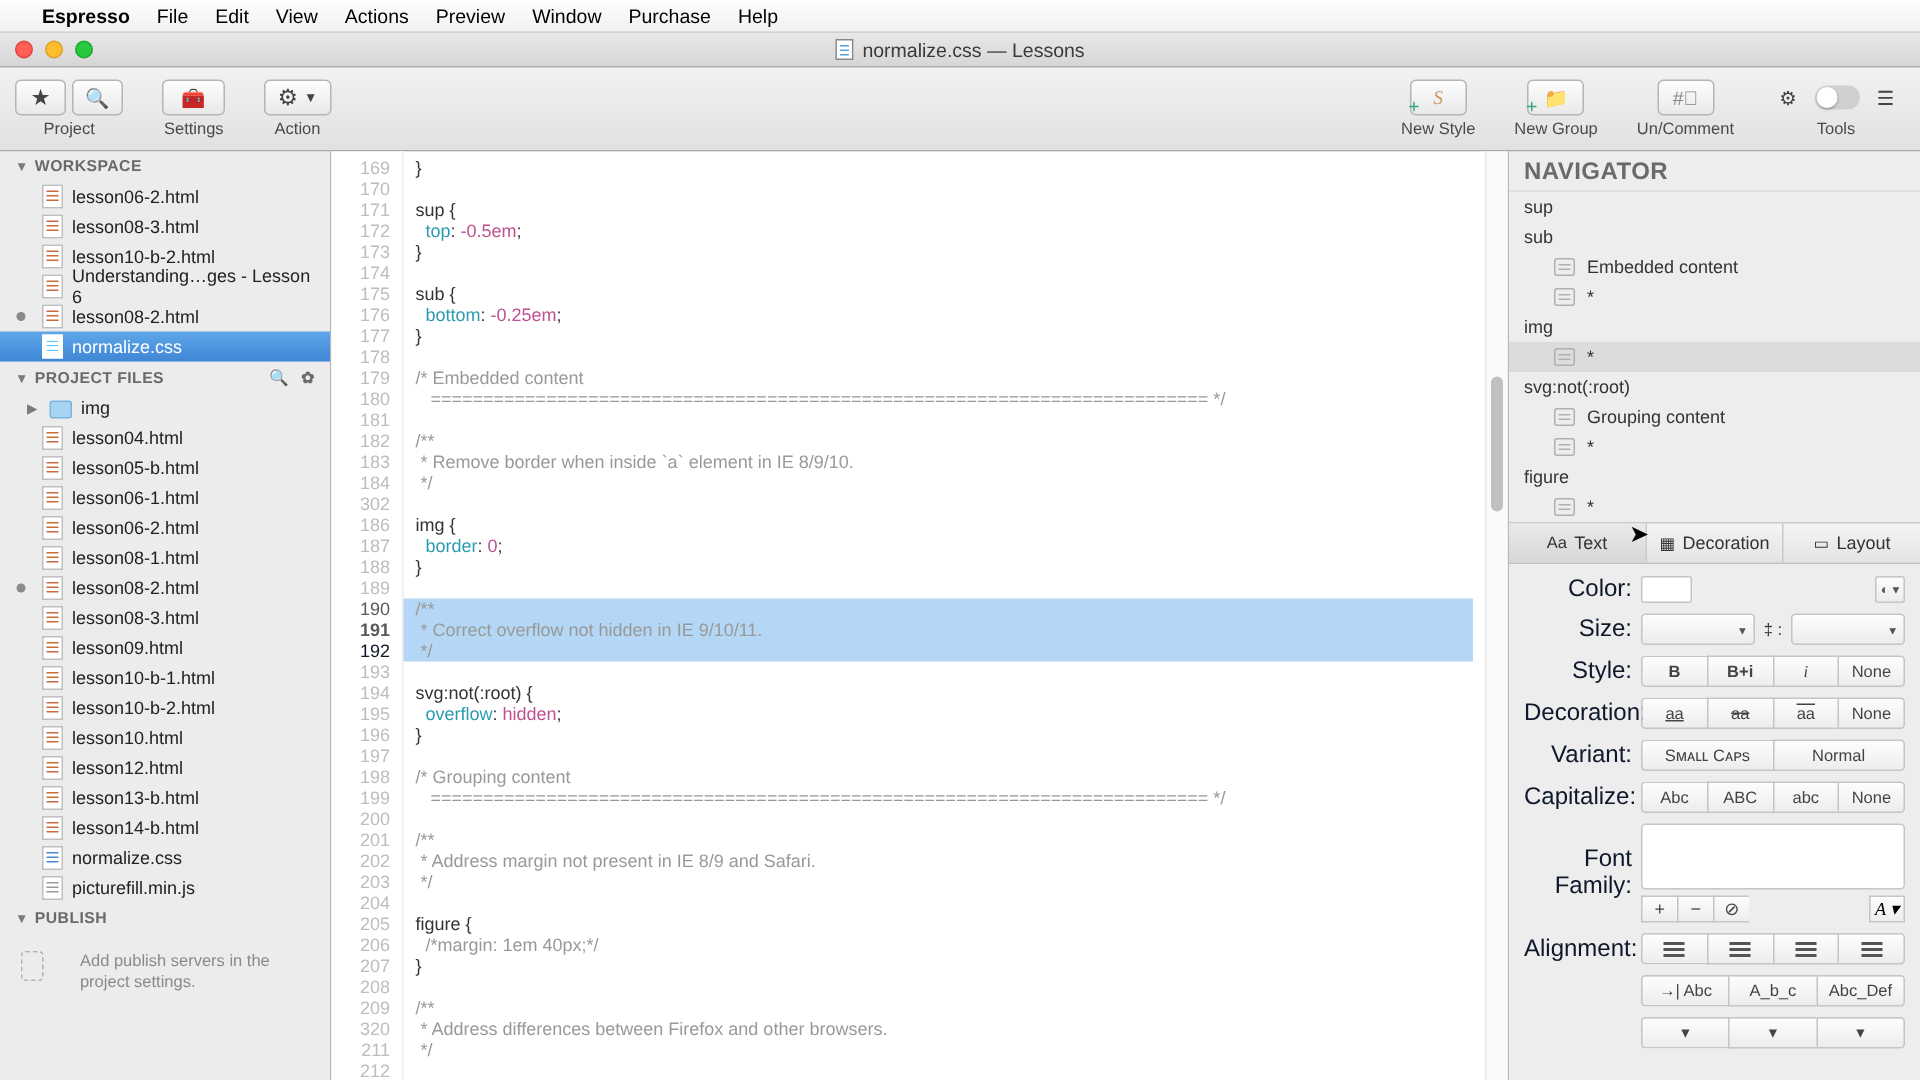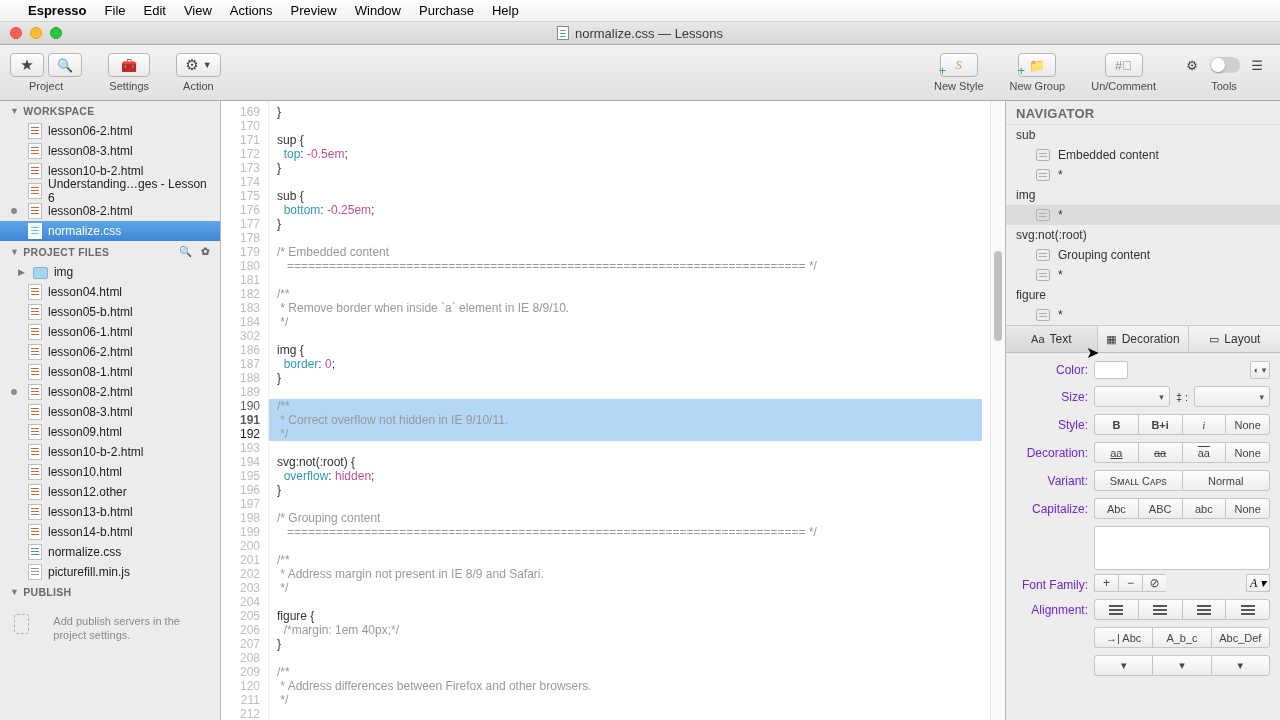--- a/index.html
+++ b/index.html
@@ -66,37 +66,37 @@
 .prop { color: #2b9bb0; }
 .val { color: #c05090; }
 .unit { color: #c05090; }
 .hl { position: absolute; left: 0; right: 8px; background: #b3d7f4; z-index: 0; }
 .code .ln span { position: relative; z-index: 1; }
 .scrolltrack { width: 15px; background: #fafafa; border-left: 1px solid #e6e6e6; position: relative; }
 .scrollthumb { position: absolute; left: 3px; right: 3px; top: 150px; height: 90px; background: #c0c0c0; border-radius: 5px; }
 
 
 .rightpanel { width: 275px; background: #ededed; border-left: 1px solid #b8b8b8; display: flex; flex-direction: column; }
-.navhdr { font-size: 13px; color: #6a6a6a; font-weight: 600; padding: 5px 10px 3px; letter-spacing:.3px; border-bottom:1px solid #dcdcdc;}
+.navhdr { font-size: 16px; color: #6a6a6a; font-weight: 600; padding: 5px 10px 3px; letter-spacing:.3px; border-bottom:1px solid #dcdcdc;}
 .navlist { }
 .nrow { height: 20px; display: flex; align-items: center; padding: 0 10px; font-size: 12px; color: #333; gap: 8px; }
 .nrow.sel { background: #dcdcdc; }
 .nrow .nicon { width:14px; height:12px; border:1px solid #b0b0b0; border-radius:2px; position:relative; }
 .nrow .nicon::after { content:""; position:absolute; left:2px; right:2px; top:3px; height:1px; background:#b0b0b0; box-shadow: 0 3px 0 #b0b0b0; }
 .nrow.indent { padding-left: 30px; }
 
 .insp-tabs { display: flex; height: 28px; background: linear-gradient(#f4f4f4,#e4e4e4); border-top:1px solid #c9c9c9; border-bottom: 1px solid #c0c0c0; }
 .itab { flex:1; display:flex; align-items:center; justify-content:center; gap:5px; font-size:12px; color:#333; border-right:1px solid #c9c9c9; }
 .itab:last-child { border-right:none;}
 .itab.active { background: linear-gradient(#eaeaea,#d7d7d7); }
 .itab .ii { font-size:11px; }
 
 .inspbody { padding: 8px 10px; display: flex; flex-direction: column; gap: 7px; overflow:hidden;}
 .irow { display: flex; align-items: center; gap: 6px; }
-.ilabel { width: 72px; text-align: right; font-size: 12px; color: #6d28d9; }
+.ilabel { width: 72px; text-align: right; font-size: 16px; color: #0f172a; }
 .swatch { width: 34px; height: 18px; border:1px solid #c5c5c5; border-radius:2px; background:#fff;}
 .colordrop { width: 20px; height: 18px; border:1px solid #c5c5c5; border-radius:2px; background:linear-gradient(#fdfdfd,#ececec); display:flex; align-items:center; justify-content:center; font-size:9px; color:#555;}
 .iselect { flex:1; height:21px; background:linear-gradient(#fdfdfd,#ececec); border:1px solid #c5c5c5; border-radius:3px; display:flex; align-items:center; justify-content:flex-end; padding:0 5px; font-size:9px; color:#555;}
 .btngrp { flex:1; display:flex; height:21px; }
 .btngrp .seg { flex:1; background:linear-gradient(#fdfdfd,#ededed); border:1px solid #c5c5c5; border-right:none; display:flex; align-items:center; justify-content:center; font-size:11px; color:#444;}
 .btngrp .seg:first-child { border-radius:3px 0 0 3px;}
 .btngrp .seg:last-child { border-right:1px solid #c5c5c5; border-radius:0 3px 3px 0;}
 .seg b { font-weight:700;}
 .seg i { font-style:italic; font-family: Georgia, serif;}
 .seg .ul { text-decoration: underline; }
@@ -275,29 +275,33 @@
         <div class="frow">
           <div class="fic html"></div>
           <span>lesson08-3.html</span>
         </div>
         <div class="frow">
           <div class="fic html"></div>
           <span>lesson09.html</span>
         </div>
         <div class="frow">
           <div class="fic html"></div>
+          <span>lesson10-b-1.html</span>
+        </div>
+        <div class="frow">
+          <div class="fic html"></div>
           <span>lesson10-b-2.html</span>
         </div>
         <div class="frow">
           <div class="fic html"></div>
           <span>lesson10.html</span>
         </div>
         <div class="frow">
           <div class="fic html"></div>
-          <span>lesson12.other</span>
+          <span>lesson12.html</span>
         </div>
         <div class="frow">
           <div class="fic html"></div>
           <span>lesson13-b.html</span>
         </div>
         <div class="frow">
           <div class="fic html"></div>
           <span>lesson14-b.html</span>
         </div>
         <div class="frow">
@@ -356,34 +360,37 @@
         <div>200</div>
         <div>201</div>
         <div>202</div>
         <div>203</div>
         <div>204</div>
         <div>205</div>
         <div>206</div>
         <div>207</div>
         <div>208</div>
         <div>209</div>
-        <div>120</div>
+        <div>320</div>
         <div>211</div>
         <div>212</div>
       </div>
     <div class="code" id="code"><div class="hl" style="top: 298px; height: 42px;"></div><div class="ln"><span class="">}</span></div><div class="ln"><span class=""></span></div><div class="ln"><span class="sel-c">sup {</span></div><div class="ln">  <span class="prop">top</span>: <span class="val">-0.5</span><span class="unit">em</span>;</div><div class="ln"><span class="">}</span></div><div class="ln"><span class=""></span></div><div class="ln"><span class="sel-c">sub {</span></div><div class="ln">  <span class="prop">bottom</span>: <span class="val">-0.25</span><span class="unit">em</span>;</div><div class="ln"><span class="">}</span></div><div class="ln"><span class=""></span></div><div class="ln"><span class="cm">/* Embedded content</span></div><div class="ln"><span class="cm">   ========================================================================== */</span></div><div class="ln"><span class=""></span></div><div class="ln"><span class="cm">/**</span></div><div class="ln"><span class="cm"> * Remove border when inside `a` element in IE 8/9/10.</span></div><div class="ln"><span class="cm"> */</span></div><div class="ln"><span class=""></span></div><div class="ln"><span class="sel-c">img {</span></div><div class="ln">  <span class="prop">border</span>: <span class="val">0</span>;</div><div class="ln"><span class="">}</span></div><div class="ln"><span class=""></span></div><div class="ln"><span class="cm">/**</span></div><div class="ln"><span class="cm"> * Correct overflow not hidden in IE 9/10/11.</span></div><div class="ln"><span class="cm"> */</span></div><div class="ln"><span class=""></span></div><div class="ln"><span class="sel-c">svg:not(:root) {</span></div><div class="ln">  <span class="prop">overflow</span>: <span class="val">hidden</span>;</div><div class="ln"><span class="">}</span></div><div class="ln"><span class=""></span></div><div class="ln"><span class="cm">/* Grouping content</span></div><div class="ln"><span class="cm">   ========================================================================== */</span></div><div class="ln"><span class=""></span></div><div class="ln"><span class="cm">/**</span></div><div class="ln"><span class="cm"> * Address margin not present in IE 8/9 and Safari.</span></div><div class="ln"><span class="cm"> */</span></div><div class="ln"><span class=""></span></div><div class="ln"><span class="sel-c">figure {</span></div><div class="ln"><span class="cm">  /*margin: 1em 40px;*/</span></div><div class="ln"><span class="">}</span></div><div class="ln"><span class=""></span></div><div class="ln"><span class="cm">/**</span></div><div class="ln"><span class="cm"> * Address differences between Firefox and other browsers.</span></div><div class="ln"><span class="cm"> */</span></div><div class="ln"><span class=""></span></div></div>
     <div class="scrolltrack">
         <div class="scrollthumb"></div>
       </div>
   </div>
 
   <div class="rightpanel">
     <div class="navhdr">NAVIGATOR</div>
     <div class="navlist" id="navlist" style="position:relative;">
       <div style="position:absolute; left:80px; top:218px; font-size:16px; z-index:5;">➤</div>
+    <div class="nrow">
+          <span>sup</span>
+        </div>
         <div class="nrow">
           <span>sub</span>
         </div>
         <div class="nrow indent">
           <div class="nicon"></div>
           <span>Embedded content</span>
         </div>
         <div class="nrow indent">
           <div class="nicon"></div>
           <span>*</span>
@@ -498,21 +505,21 @@
               <span>ABC</span>
             </div>
           <div class="seg">
               <span>abc</span>
             </div>
           <div class="seg">
               <span>None</span>
             </div>
         </div>
       </div>
-      <div class="irow" style="align-items:flex-end;">
+      <div class="irow" style="align-items:center;">
         <div class="ilabel">Font Family:</div>
         <div style="flex:1; display:flex; flex-direction:column; gap:4px;">
           <div class="ffarea"></div>
           <div class="ffbtns">
             <div class="seg">+</div>
             <div class="seg">−</div>
             <div class="seg">⊘</div>
             <div class="spacer2"></div>
             <div class="segw">A ▾</div>
           </div>

